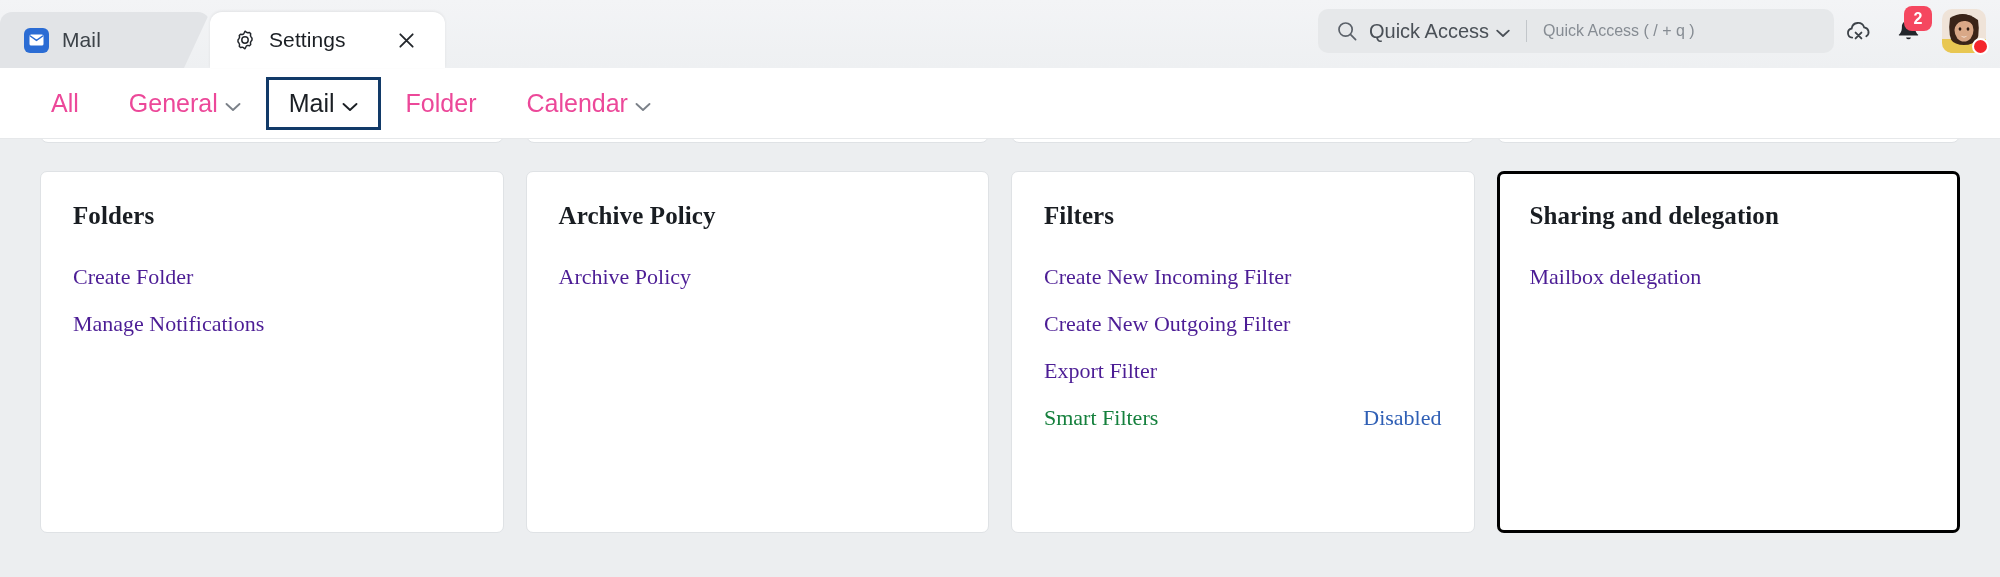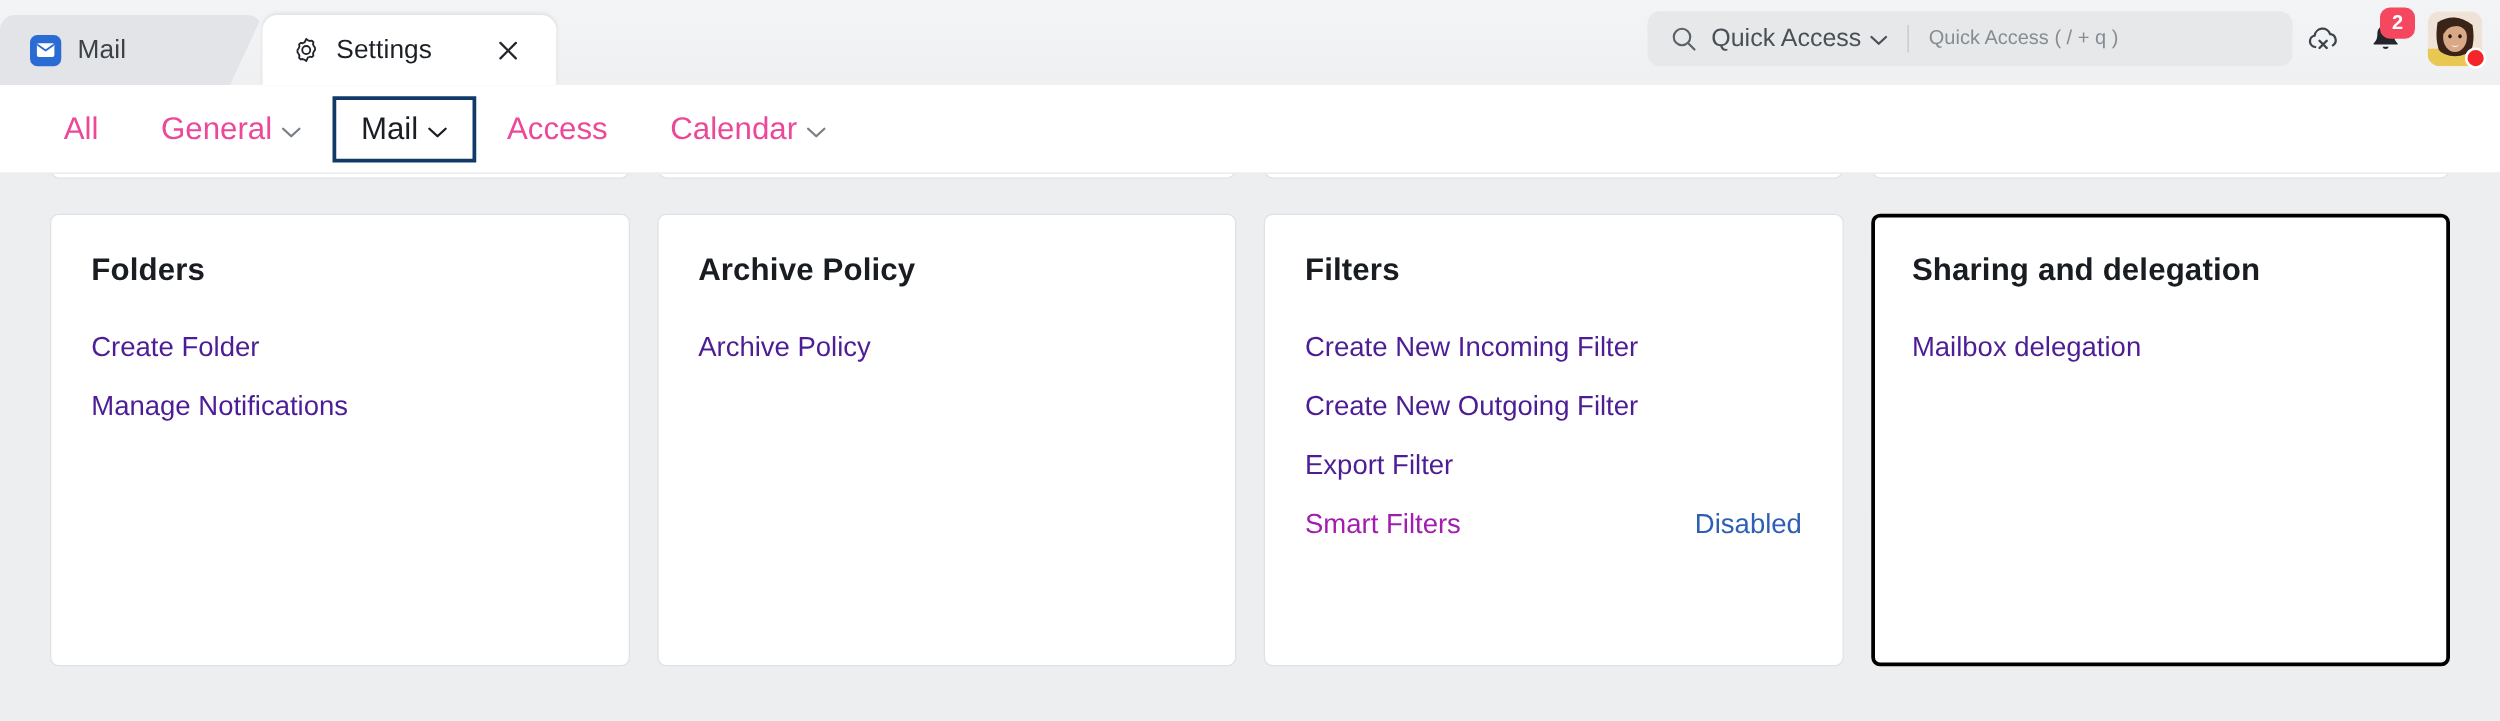--- a/index.html
+++ b/index.html
@@ -198,20 +198,21 @@
   }
 
   .caret { display: inline-block; }
 
   
   .content {
     position: relative;
     height: calc(577px - 68px - 71px);
     background: #eceef0;
     overflow: hidden;
+    font-family: Liberation Serif, serif;
   }
 
   
   .prev-row {
     position: absolute;
     top: -14px;
     left: 40px;
     right: 40px;
     display: flex;
     gap: 22px;
@@ -269,21 +270,21 @@
 
   .card-row {
     display: flex;
     align-items: center;
     justify-content: space-between;
     margin-bottom: 21px;
     gap: 24px;
   }
   .card-row-label {
     font-size: 22px;
-    color: #a21caf;
+    color: #15803d;
     white-space: nowrap;
   }
   .card-row-value {
     font-size: 22px;
     color: #2f5fb5;
     white-space: nowrap;
     cursor: pointer;
   }
 </style>
 </head>
@@ -398,21 +399,21 @@
   <div class="nav-item focused">
     <span>Mail</span>
     <span class="caret">
       <svg width="16" height="10" viewBox="0 0 16 10" aria-hidden="true">
         <path d="M1.5 2 L8 8 L14.5 2" fill="none" stroke="#1b1f24" stroke-width="1.9" stroke-linecap="round" stroke-linejoin="round"></path>
       </svg>
     </span>
   </div>
 
   <div class="nav-item">
-    <span>Access</span>
+    <span>Folder</span>
   </div>
 
   <div class="nav-item">
     <span>Calendar</span>
     <span class="caret">
       <svg width="16" height="10" viewBox="0 0 16 10" aria-hidden="true">
         <path d="M1.5 2 L8 8 L14.5 2" fill="none" stroke="#7b8189" stroke-width="1.9" stroke-linecap="round" stroke-linejoin="round"></path>
       </svg>
     </span>
   </div>

